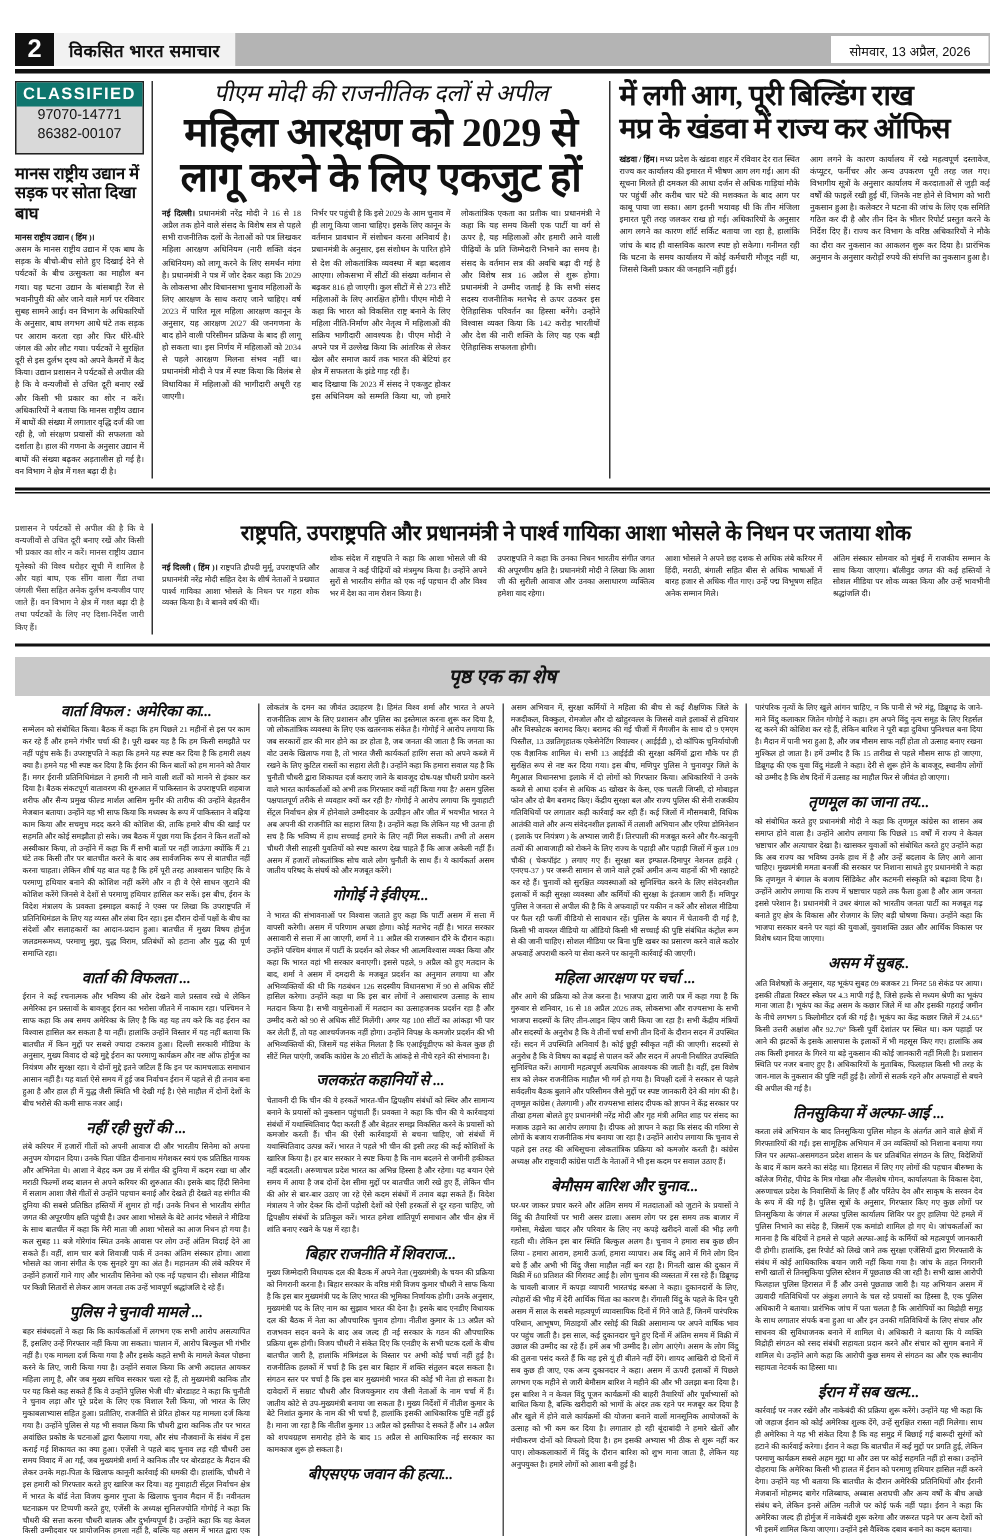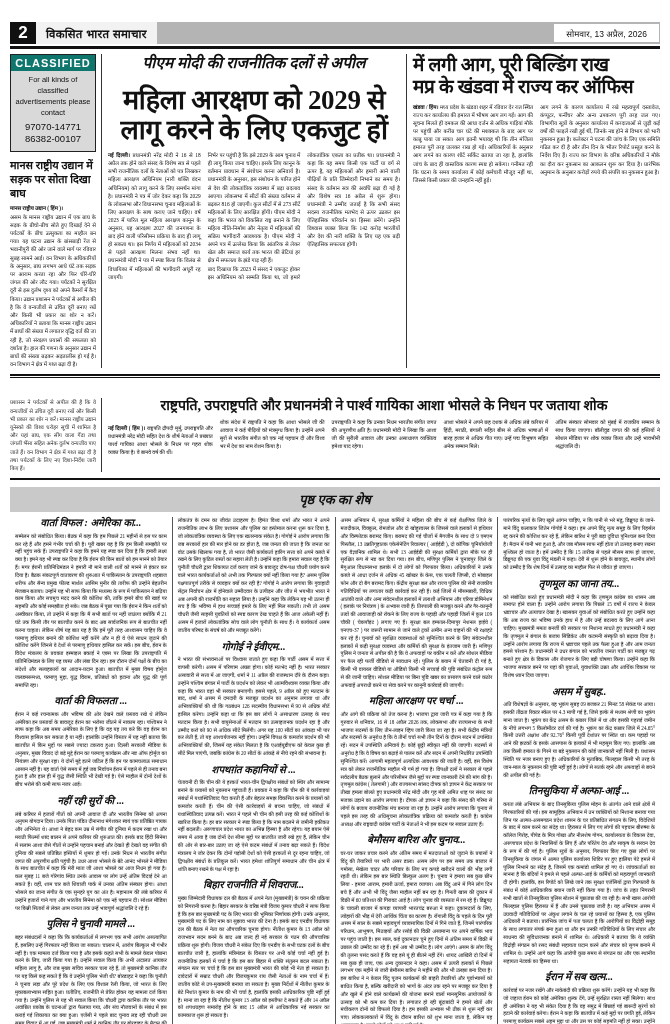--- a/index.html
+++ b/index.html
@@ -37,21 +37,21 @@
         letter-spacing:1px;padding:2px 0;font-family:"Liberation Sans","DejaVu Sans",sans-serif;}
   .classified .cl-body{font-size:7.5px;line-height:1.45;padding:4px 3px 2px;color:#111;
         font-family:"Liberation Sans","DejaVu Sans",sans-serif;}
   .classified .cl-phone{font-size:9.5px;font-weight:normal;line-height:1.35;
         font-family:"Liberation Sans","DejaVu Sans",sans-serif;text-align:center;}
 
   .side-head{font-size:11px;font-weight:bold;line-height:1.25;margin:7px 0 4px;}
   .side-body{font-size:5.4px;line-height:1.52;text-align:justify;}
 
   
-  .kicker{font-style:italic;font-weight:bold;font-size:15.5px;text-align:center;line-height:1.2;margin-bottom:12px;}
+  .kicker{font-style:italic;font-weight:normal;font-size:15.5px;text-align:center;line-height:1.2;margin-bottom:0;}
   .headline{font-weight:bold;font-size:27px;line-height:1.12;text-align:center;letter-spacing:-.3px;}
   .headline.small{font-size:19px;line-height:1.18;text-align:left;}
   .byline{font-size:5.4px;font-weight:bold;}
 
   .news-cols-3{column-count:3;column-gap:7px;margin-top:6px;font-size:5.4px;line-height:1.5;text-align:justify;}
   .news-cols-2{column-count:2;column-gap:7px;margin-top:4px;font-size:5.4px;line-height:1.5;text-align:justify;}
   .news-cols-2 p,.news-cols-3 p{margin:0;}
 
   .sep-rule{height:2px;background:#111;margin:6px 0 0;}
   .sep-rule2{height:1px;background:#111;margin:1px 0 0;}
@@ -87,21 +87,20 @@
     <div class="mast-fill"></div>
     <div class="mast-date">सोमवार, 13 अप्रैल, 2026</div>
   </div>
   <div class="rule-thick"></div>
 
   <div class="top-zone">
 
     <div class="col-left">
       <div class="classified">
         <div class="cl-title">CLASSIFIED</div>
-        <div class="cl-body">For all kinds of classified advertisements please contact</div>
         <div class="cl-phone">97070-14771</div>
         <div class="cl-phone">86382-00107</div>
       </div>
       <div class="side-head">मानस राष्ट्रीय उद्यान में सड़क पर सोता दिखा बाघ</div>
       <div class="side-body" style="font-weight:bold;">मानस राष्ट्रीय उद्यान ( हिंम )।</div>
       <div class="side-body">असम के मानस राष्ट्रीय उद्यान में एक बाघ के सड़क के बीचो-बीच सोते हुए दिखाई देने से पर्यटकों के बीच उत्सुकता का माहौल बन गया। यह घटना उद्यान के बांसबाड़ी रेंज से भवानीपुरी की ओर जाने वाले मार्ग पर रविवार सुबह सामने आई। वन विभाग के अधिकारियों के अनुसार, बाघ लगभग आधे घंटे तक सड़क पर आराम करता रहा और फिर धीरे-धीरे जंगल की ओर लौट गया। पर्यटकों ने सुरक्षित दूरी से इस दुर्लभ दृश्य को अपने कैमरों में कैद किया। उद्यान प्रशासन ने पर्यटकों से अपील की है कि वे वन्यजीवों से उचित दूरी बनाए रखें और किसी भी प्रकार का शोर न करें। अधिकारियों ने बताया कि मानस राष्ट्रीय उद्यान में बाघों की संख्या में लगातार वृद्धि दर्ज की जा रही है, जो संरक्षण प्रयासों की सफलता को दर्शाता है। हाल की गणना के अनुसार उद्यान में बाघों की संख्या बढ़कर अड़तालीस हो गई है। वन विभाग ने क्षेत्र में गश्त बढ़ा दी है।</div>
     </div>
 
     <div class="col-mid">
       <div class="kicker">पीएम मोदी की राजनीतिक दलों से अपील</div>
@@ -164,21 +163,21 @@
       <div class="sub-head">नहीं रही सुरों की ...</div>
       <div class="btext">लंबे करियर में हजारों गीतों को अपनी आवाज दी और भारतीय सिनेमा को अपना अनुपम योगदान दिया। उनके पिता पंडित दीनानाथ मंगेशकर स्वयं एक प्रतिष्ठित गायक और अभिनेता थे। आशा ने बेहद कम उम्र में संगीत की दुनिया में कदम रखा था और मराठी फिल्मों शब्द बालन से अपने करियर की शुरुआत की। इसके बाद हिंदी सिनेमा में सलाम आशा जैसे गीतों से उन्होंने पहचान बनाई और देखते ही देखते वह संगीत की दुनिया की सबसे प्रतिष्ठित हस्तियों में शुमार हो गईं। उनके निधन से भारतीय संगीत जगत की अपूरणीय क्षति पहुंची है। उधर आशा भोसले के बेटे आनंद भोसले ने मीडिया के साथ बातचीत में कहा कि मेरी माता जी आशा भोसले का आज निधन हो गया है। कल सुबह 11 बजे गोरेगांव स्थित उनके आवास पर लोग उन्हें अंतिम विदाई देने आ सकते हैं। वहीं, शाम चार बजे शिवाजी पार्क में उनका अंतिम संस्कार होगा। आशा भोसले का जाना संगीत के एक सुनहरे युग का अंत है। महानतम की लंबे करियर में उन्होंने हजारों गाने गाए और भारतीय सिनेमा को एक नई पहचान दी। सोशल मीडिया पर किन्नी सितारों से लेकर आम जनता तक उन्हें भावपूर्ण श्रद्धांजलि दे रहे हैं।</div>
       <div class="sub-head">पुलिस ने चुनावी मामले ...</div>
       <div class="btext">बहर संबंधदलों ने कहा कि कि कार्यकर्ताओं में लगभग एक सभी आरोप असत्यापित हैं, इसलिए उन्हें गिरफ्तार नहीं किया जा सकता। चालान में, आरोप बिल्कुल भी गंभीर नहीं है। एक मामला दर्ज किया गया है और इसके कहते सभी के मामले केवल पोछना करने के लिए, जारी किया गया है। उन्होंने सवाल किया कि अभी अदालत आयकर महिला लागू है, और जब मुख्य सचिव सरकार चला रहे हैं, तो मुख्यमंत्री कानिक तौर पर यह किसे कह सकते हैं कि वे उन्होंने पुलिस भेजी थी? बोरडाहट ने कहा कि चुनौती ने चुनाव लड़ा और पूरे प्रदेश के लिए एक विशाल रैली किया, जो भारत के लिए मुकाबलाभ्यास सहित हुआ। प्रतीतिए, राजनीति से प्रेरित होकर यह मामला दर्ज किया गया है। उन्होंने पुलिस से यह भी सवाल किया कि चौधरी द्वारा कानिक तौर पर भारत अवांछित प्रकोष्ठ के घटनाओं द्वारा फैलाया गया, और संघ नौजवानों के संबंध में इस कराई गई शिकायत का क्या हुआ। एजेंसी ने पहले बाद चुनाव लड़ रही चौधरी उस समय विवाद में आ गईं, जब मुख्यमंत्री शर्मा ने कानिक तौर पर बोरडाहट के मैदान की लेकर उनके महा-पिता के खिलाफ कानूनी कार्रवाई की धमकी दी। हालांकि, चौधरी ने इस हमारी को गिरफ्तार करते हुए खारिज कर दिया। वह गुवाहाटी सेंट्रल निर्वाचन क्षेत्र में भारत के बॉर्ड नेता विजय कुमार गुप्ता के खिलाफ चुनाव मैदान में हैं। नवीनतम घटनाक्रम पर टिप्पणी करते हुए, एजेंसी के अध्यक्ष सुनिलज्योति गोगोई ने कहा कि चौधरी की सत्ता करना चौधरी बालक और दुर्भाग्यपूर्ण है। उन्होंने कहा कि यह केवल किसी उम्मीदवार पर प्रायोजनिक हमला नहीं है, बल्कि यह असम में भारत द्वारा एक चुनावी निर्वाचन क्षेत्र में पूरी तरह विफल रहने के बाद की स्थिति है।</div>
     </div>
 
     <div class="bcol">
       <div class="btext">लोकतंत्र के दमन का जीवंत उदाहरण है। हिमंत विश्व शर्मा और भारत ने अपने राजनीतिक लाभ के लिए प्रशासन और पुलिस का इस्तेमाल करना शुरू कर दिया है, जो लोकतांत्रिक व्यवस्था के लिए एक खतरनाक संकेत है। गोगोई ने आरोप लगाया कि जब सरकारों हार की मार होने का डर होता है, जब जनता की जाता है कि जनता का वोट उसके खिलाफ गया है, तो भारत जैसी कार्यकर्ता हारिंग सत्ता को अपने कब्जे में रखने के लिए कुटिल रास्तों का सहारा लेती है। उन्होंने कहा कि हमारा सवाल यह है कि चुनौती चौधरी द्वारा शिकायत दर्ज कराए जाने के बावजूद दोष-पक्ष चौधरी प्रयोग करने वाले भारत कार्यकर्ताओं को अभी तक गिरफ्तार क्यों नहीं किया गया है? असम पुलिस पक्षपातपूर्ण तरीके से व्यवहार क्यों कर रही है? गोगोई ने आरोप लगाया कि गुवाहाटी सेंट्रल निर्वाचन क्षेत्र में होनेवाले उम्मीदवार के उत्पीड़न और जीत में भयभीत भारत ने अब अपनी की राजनीति का सहारा लिया है। उन्होंने कहा कि लेकिन यह भी उतना ही सच है कि भविष्य में हाथ सच्चाई हमारे के लिए नहीं मिल सकती। तभी तो असम चौधरी जैसी साहसी युवतियों को स्पष्ट कारण देख चाहते हैं कि आज अकेली नहीं हैं। असम में हजारों लोकतांत्रिक सोच वाले लोग चुनौती के साथ हैं। ये कार्यकर्ता असम जातीय परिषद के संघर्ष को और मजबूत करेंगे।</div>
       <div class="sub-head">गोगोई ने ईवीएम...</div>
       <div class="btext">ने भारत की संभावनाओं पर विश्वास जताते हुए कहा कि पार्टी असम में सत्ता में वापसी करेगी। असम में परिणाम अच्छा होगा। कोई मतभेद नहीं है। भारत सरकार असावारी से सत्ता में आ जाएगी, शर्मा ने 11 अप्रैल की राजस्थान दौरे के दौरान कहा। उन्होंने पश्चिम बंगाल में पार्टी के प्रदर्शन को लेकर भी आत्मविश्वास व्यक्त किया और कहा कि भारत वहां भी सरकार बनाएगी। इससे पहले, 9 अप्रैल को हुए मतदान के बाद, शर्मा ने असम में दमदारी के मजबूत प्रदर्शन का अनुमान लगाया था और अभिव्यक्तियों की थी कि गठबंधन 126 सदस्यीय विधानसभा में 90 से अधिक सीटें हासिल करेगा। उन्होंने कहा था कि इस बार लोगों ने असाधारण उत्साह के साथ मतदान किया है। सभी वायुसेनाओं में मतदान का उत्साहजनक प्रदर्शन रहा है और उम्मीद करो को 90 से अधिक सीटें मिलेंगी। अगर यह 100 सीटों का आंकड़ा भी पार कर लेती हैं, तो यह आश्चर्यजनक नहीं होगा। उन्होंने विपक्ष के कमजोर प्रदर्शन की भी अभिव्यक्तियों की, जिसमें यह संकेत मिलता है कि एआईयूडीएफ को केवल कुछ ही सीटें मिल पाएंगी, जबकि कांग्रेस के 20 सीटों के आंकड़े से नीचे रहने की संभावना है।</div>
-      <div class="sub-head">शपथग़ंत कहानियों से ...</div>
+      <div class="sub-head">जलकऱंत कहानियों से ...</div>
       <div class="btext">चेतावनी दी कि चीन की ये हरकतें भारत-चीन द्विपक्षीय संबंधों को स्थिर और सामान्य बनाने के प्रयासों को नुकसान पहुंचाती हैं। प्रवक्ता ने कहा कि चीन की ये कार्रवाइयां संबंधों में यथास्थितिवाद पैदा करती हैं और बेहतर समझ विकसित करने के प्रयासों को कमजोर करती हैं। चीन की ऐसी कार्रवाइयों से बचना चाहिए, जो संबंधों में यथास्थितिवाद उत्पन्न करें। भारत ने पहले भी चीन की इसी तरह की कई कोशिशों के खारिज किया है। हर बार सरकार ने स्पष्ट किया है कि नाम बदलने से जमीनी हकीकत नहीं बदलती। अरुणाचल प्रदेश भारत का अभिन्न हिस्सा है और रहेगा। यह बयान ऐसे समय में आया है जब दोनों देश सीमा मुद्दों पर बातचीत जारी रखे हुए हैं, लेकिन चीन की ओर से बार-बार उठाए जा रहे ऐसे कदम संबंधों में तनाव बढ़ा सकते हैं। विदेश मंत्रालय ने जोर देकर कि दोनों पड़ोसी देशों को ऐसी हरकतों से दूर रहना चाहिए, जो द्विपक्षीय संबंधों के प्रतिकूल करें। भारत हमेशा शांतिपूर्ण समाधान और चीन क्षेत्र में शांति बनाए रखने के पक्ष में रहा है।</div>
       <div class="sub-head">बिहार राजनीति में शिवराज...</div>
       <div class="btext">मुख्य जिम्मेदारी विधायक दल की बैठक में अपने नेता (मुख्यमंत्री) के चयन की प्रक्रिया को निगरानी करना है। बिहार सरकार के वरिष्ठ मंत्री विजय कुमार चौधरी ने साफ किया है कि इस बार मुख्यमंत्री पद के लिए भारत की भूमिका निर्णायक होगी। उनके अनुसार, मुख्यमंत्री पद के लिए नाम का सुझाव भारत की देना है। इसके बाद एनडीए विधायक दल की बैठक में नेता का औपचारिक चुनाव होगा। नीतीश कुमार के 13 अप्रैल को राजभवन सदन बनने के बाद अब जल्द ही नई सरकार के गठन की औपचारिक प्रक्रिया शुरू होगी। विजय चौधरी ने संकेत दिए कि एनडीए के सभी घटक दलों के बीच बातचीत जारी है, हालांकि मंत्रिमंडल के विस्तार पर अभी कोई चर्चा नहीं हुई है। राजनीतिक हलकों में चर्चा है कि इस बार बिहार में शक्ति संतुलन बदल सकता है। संगठन स्तर पर चर्चा है कि इस बार मुख्यमंत्री भारत की कोई भी नेता हो सकता है। दावेदारों में सम्राट चौधरी और विजयकुमार राय जैसी नेताओं के नाम चर्चा में हैं। जातीय कोटे से उप-मुख्यमंत्री बनाया जा सकता है। मुख्य निर्देशों में नीतीश कुमार के बेटे निशांत कुमार के नाम की भी चर्चा है, हालांकि इसकी आधिकारिक पुष्टि नहीं हुई है। माना जा रहा है कि नीतीश कुमार 13 अप्रैल को इस्तीफा दे सकते हैं और 14 अप्रैल को शपथग्रहण समारोह होने के बाद 15 अप्रैल से आधिकारिक नई सरकार का कामकाज शुरू हो सकता है।</div>
       <div class="sub-head">बीएसएफ जवान की हत्या...</div>
 
     </div>
 
     <div class="bcol">
       <div class="btext">असम अभियान में, सुरक्षा कर्मियों ने महिला की बीच से कई शैक्षणिक जिले के मजदीकल, विक्कुल, रोमजोल और दो खोहुरवल्ल के जिससे वाले इलाकों से हथियार और विस्फोटक बरामद किए। बरामद की गई चीजों में मैगजीन के साथ दो 9 एमएम पिस्तौल, 13 उन्नतिगृहातक एकेसेनेटिंग रिवाल्वर ( आईईडी ), दो कॉपिक चुनिर्यायोजी एक वैज्ञानिक शामिल थे। सभी 13 आईईडी की सुरक्षा कर्मियों द्वारा मौके पर ही सुरक्षित रूप से नष्ट कर दिया गया। इस बीच, मणिपुर पुलिस ने चुनावपुर जिले के मैगुआल विधानसभा इलाके में दो लोगों को गिरफ्तार किया। अधिकारियों ने उनके कब्जे से आधा दर्जन से अधिक 45 खोखर के केस, एक चलती जिप्सी, दो मोबाइल फोन और दो बैग बरामद किए। केंद्रीय सुरक्षा बल और राज्य पुलिस की सेनी राजकीय गतिविधियों पर लगातार कड़ी कार्रवाई कर रही हैं। कई जिलों में मौसमबारी, विधिक आतंकी वाले और अन्य संवेदनशील इलाकों में तलाशी अभियान और एरिया डोमिनेशन ( इलाके पर नियंत्रण ) के अभ्यास जारी हैं। तिरपाली की मजबूत करने और गैर-कानूनी तत्वों की आवाजाही को रोकने के लिए राज्य के पहाड़ी और पहाड़ी जिलों में कुल 109 चौकी ( चेकपॉइंट ) लगाए गए हैं। सुरक्षा बल इम्फाल-दिमापुर नेशनल हाईवे ( एनएच-37 ) पर जरूरी सामान से जाने वाले ट्रकों अमीन अन्य वाहनों की भी रक्षाहटे कर रहे हैं। चुनावों को सुरक्षित व्यवस्थाओं को सुनिश्चित करने के लिए संवेदनशील इलाकों में कड़ी सुरक्षा व्यवस्था और कर्मियों की सुरक्षा के इंतजाम जारी हैं। मणिपुर पुलिस ने जनता से अपील की है कि वे अफवाहों पर यकीन न करें और सोशल मीडिया पर फैल रही फर्जी वीडियो से सावधान रहें। पुलिस के बयान में चेतावनी दी गई है, किसी भी वायरल वीडियो या ऑडियो किसी भी सच्चाई की पुष्टि संबंधित कंट्रोल रूम से की जानी चाहिए। सोशल मीडिया पर बिना पुष्टि खबर का प्रसारण करने वाले कठोर अफवाहें अपराधी करने या सेवा करने पर कानूनी कार्रवाई की जाएगी।</div>
       <div class="sub-head">महिला आरक्षण पर चर्चा ...</div>

